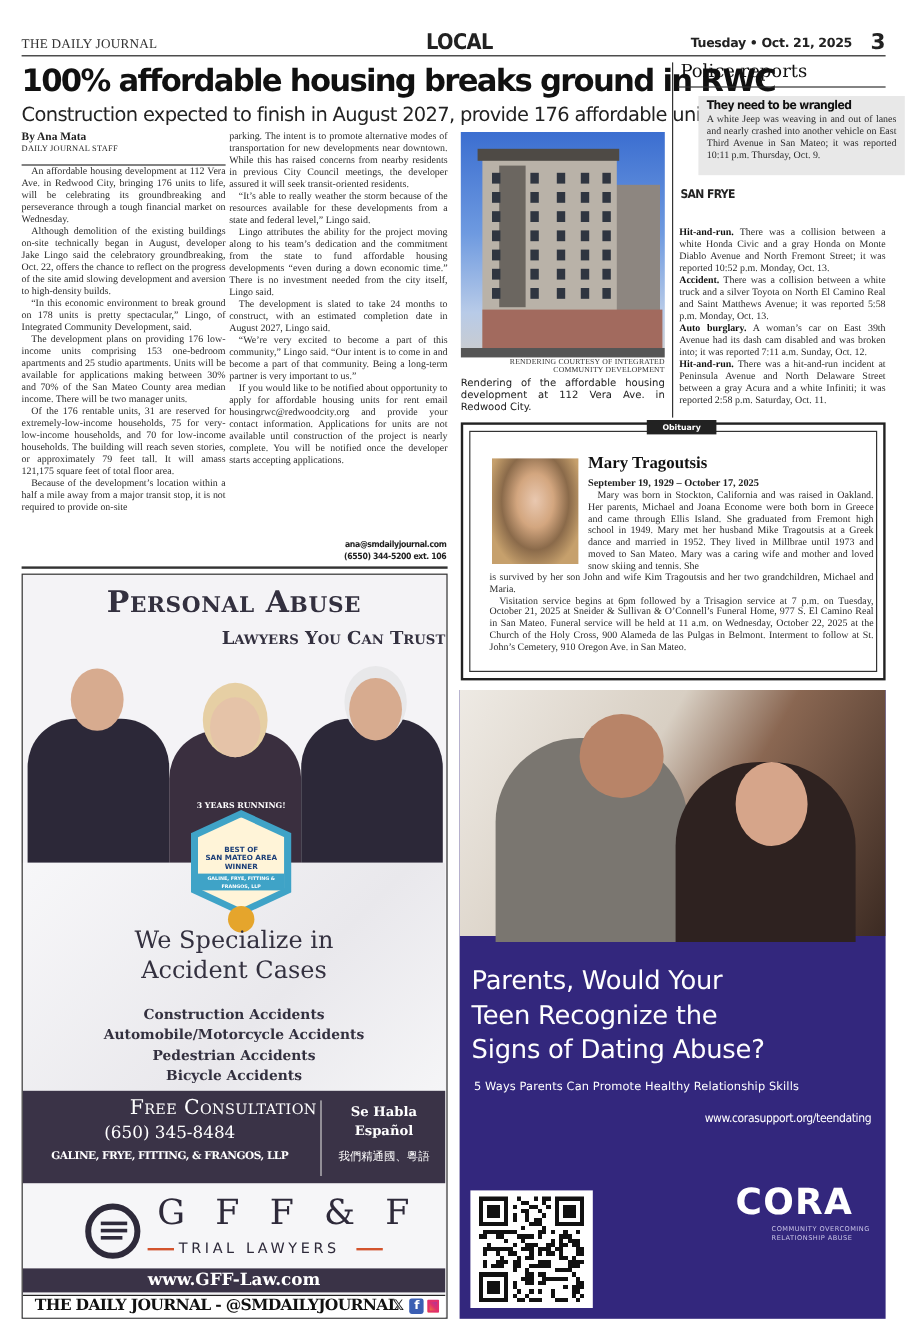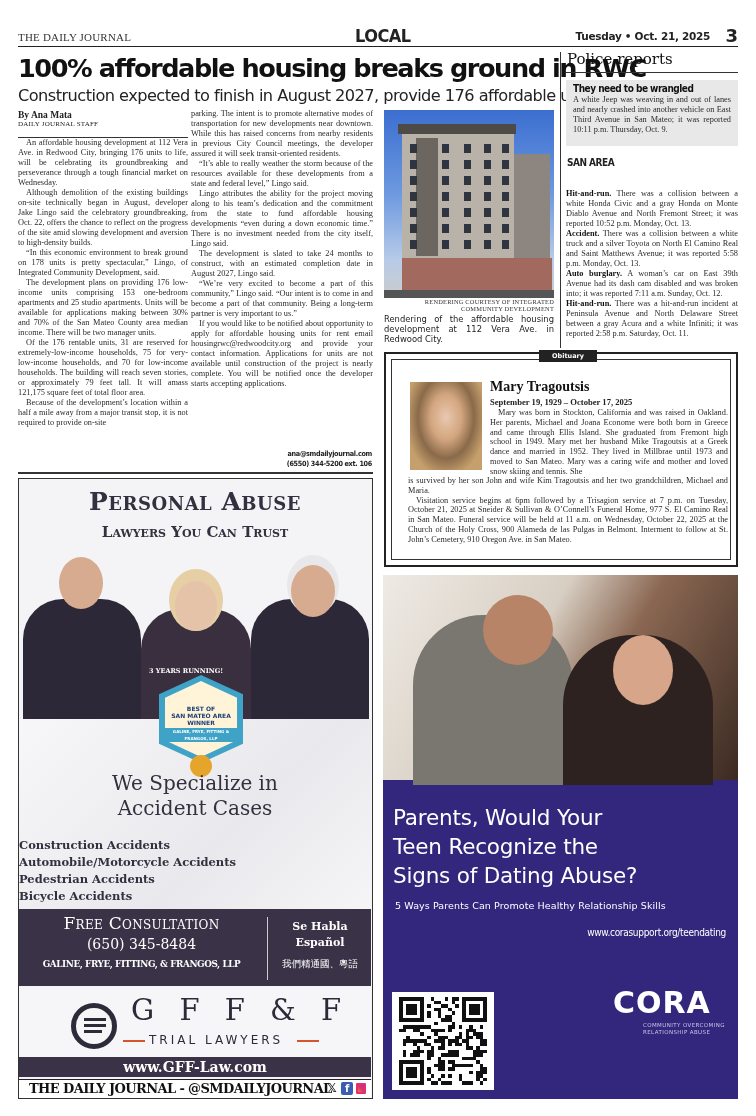--- a/index.html
+++ b/index.html
@@ -27,47 +27,47 @@
 .bldgmid{left:32px;top:28px;width:22px;height:118px;background:#6b6660}
 .roof{left:14px;top:14px;width:118px;height:10px;background:#4e4a45}
 .base{left:18px;top:148px;width:150px;height:34px;background:#a26a5e}
 .win{background:#2f3540;width:7px;height:9px}
 .road{left:0;top:180px;width:170px;height:8px;background:#555}
 .credit{left:384px;top:298px;width:170px;font-size:6.4px;line-height:7px;text-align:right;letter-spacing:.2px;color:#333;text-transform:uppercase}
 .caption{left:384px;top:314px;width:170px;font-family:"DejaVu Sans",sans-serif;font-size:8.4px;line-height:10px;text-align:justify;color:#222}
 .vrule{left:560px;top:52px;width:1px;height:296px;background:#333}
 .police-h{left:567px;top:50px;font-family:"DejaVu Serif",serif;font-size:15px;color:#111}
 .police-rule{left:565px;top:72px;width:173px;height:1.2px;background:#333}
-.shade{left:566px;top:80px;width:172px;height:66px;background:#e8e8e8;padding:3px 7px}
+.shade{left:582px;top:80px;width:172px;height:66px;background:#e8e8e8;padding:3px 7px}
 .shade h3{font-family:"DejaVu Sans Condensed","DejaVu Sans",sans-serif;font-size:10px;letter-spacing:-.5px;margin-bottom:1px;color:#111}
 .pol{font-size:8.3px;line-height:10px;text-align:justify;color:#2a2a2a}
 .sm-h{left:567px;top:157px;font-family:"DejaVu Sans Condensed","DejaVu Sans",sans-serif;font-weight:bold;font-size:10px;letter-spacing:-.5px}
 .police-body{left:566px;top:189px;width:172px}
 .police-body b{color:#111}
 .obit-outer{left:384px;top:352px;width:354px;height:215px;border:2px solid #222}
 .obit-inner{left:5px;top:5px;width:340px;height:201px;border:1px solid #333}
 .obit-tag{left:147px;top:-10px;width:58px;height:12px;background:#222;color:#fff;font-family:"DejaVu Sans",sans-serif;font-size:6.5px;font-weight:bold;text-align:center;line-height:12px}
 .obit-photo{left:18px;top:22px;width:72px;height:88px;background:radial-gradient(ellipse at 50% 40%,#e9c8b0 0%,#d3a67f 30%,#8a6a4a 55%,#c6a06c 80%);}
 .obit-name{left:98px;top:19px;font-weight:bold;font-size:14px;color:#111}
 .obit-dates{left:98px;top:37px;font-weight:bold;font-size:8.6px}
 .obit-text{left:98px;top:48px;width:238px;font-size:8.3px;line-height:9.8px;text-align:justify;color:#2a2a2a}
 .obit-text2{left:16px;top:116px;width:320px;font-size:8.3px;line-height:9.8px;text-align:justify;color:#2a2a2a}
 .ad1{left:18px;top:478px;width:355px;height:621px;border:1.5px solid #333;background:#f4f3f6;overflow:hidden}
 .pi-h{left:0;top:8px;width:352px;text-align:center;font-family:"DejaVu Serif",serif;font-weight:bold;font-size:25px;color:#33303f;font-variant:small-caps;letter-spacing:.5px}
-.pi-s{left:0;top:44px;width:352px;text-align:center;font-family:"DejaVu Serif",serif;font-weight:bold;font-size:15px;color:#33303f;font-variant:small-caps}
+.pi-s{left:0;top:44px;width:352px;text-align:right;font-family:"DejaVu Serif",serif;font-weight:bold;font-size:15px;color:#33303f;font-variant:small-caps}
 .person{background:#2c2838;border-radius:40px 40px 0 0}
 .head{border-radius:50%;background:#d7ab8f}
 .badge{left:140px;top:196px;width:84px;height:88px;background:#3fa3c7;clip-path:polygon(50% 0,100% 22%,100% 78%,50% 100%,0 78%,0 22%)}
 .badge-in{left:146px;top:202px;width:72px;height:76px;background:#fff4d8;clip-path:polygon(50% 0,100% 22%,100% 78%,50% 100%,0 78%,0 22%)}
 .badge-txt{left:140px;top:226px;width:84px;text-align:center;font-family:"DejaVu Sans",sans-serif;font-weight:bold;font-size:6px;line-height:7px;color:#1d3f78}
-.badge-run{left:130px;top:188px;width:104px;font-family:"DejaVu Serif",serif;font-size:6.5px;color:#fff;font-weight:bold}
+.badge-run{left:130px;top:188px;width:104px;text-align:center;font-family:"DejaVu Serif",serif;font-size:6.5px;color:#fff;font-weight:bold}
 .spec{left:0;top:292px;width:352px;text-align:center;font-family:"DejaVu Serif",serif;font-weight:normal;font-size:20px;line-height:25px;color:#33303f}
-.acc{left:0;top:358px;width:352px;font-family:"DejaVu Serif",serif;font-weight:bold;font-size:11.5px;line-height:17px;color:#33303f}
+.acc{left:0;top:358px;width:352px;text-align:center;font-family:"DejaVu Serif",serif;font-weight:bold;font-size:11.5px;line-height:17px;color:#33303f}
 .fc{left:0;top:430px;width:352px;height:77px;background:#3a3347;color:#fff}
-.fc-h{left:0;top:4px;width:245px;text-align:center;font-family:"DejaVu Serif",serif;font-size:17px;font-variant:small-caps;letter-spacing:.3px}
+.fc-h{left:0;top:4px;width:245px;text-align:right;font-family:"DejaVu Serif",serif;font-size:17px;font-variant:small-caps;letter-spacing:.3px}
 .fc-p{left:0;top:27px;width:245px;text-align:center;font-family:"DejaVu Serif",serif;font-size:14px}
 .fc-f{left:0;top:50px;width:245px;text-align:center;font-family:"DejaVu Serif",serif;font-weight:bold;font-size:8.8px;letter-spacing:-.4px}
 .fc-div{left:248px;top:8px;width:1px;height:63px;background:#ccc}
 .fc-es{left:250px;top:10px;width:102px;text-align:center;font-family:"DejaVu Serif",serif;font-weight:bold;font-size:11px;line-height:16px}
 .fc-zh{left:250px;top:49px;width:102px;text-align:center;font-family:"DejaVu Sans",sans-serif;font-size:9.5px}
 .gff{left:0;top:508px;width:352px;height:70px;background:#f6f6f8}
 .gff-logo{left:52px;top:16px;width:46px;height:46px;border:5px solid #2e2a3a;border-radius:50%}
 .gff-logo i{position:absolute;background:#2e2a3a;height:3px}
 .gff-h{left:112px;top:6px;font-family:"DejaVu Serif",serif;font-size:29px;letter-spacing:8px;color:#2e2a3a}
 .gff-s{left:108px;top:46px;font-family:"DejaVu Sans",sans-serif;font-size:12px;letter-spacing:3px;color:#2e2a3a}
@@ -175,21 +175,21 @@
 <div class="abs credit">RENDERING COURTESY OF INTEGRATED COMMUNITY DEVELOPMENT</div>
 <div class="abs caption">Rendering of the affordable housing development at 112 Vera Ave. in Redwood City.</div>
 
 <div class="abs vrule"></div>
 <h2 class="abs police-h" style="font-weight:normal">Police reports</h2>
 <div class="abs police-rule"></div>
 <div class="abs shade">
   <h3>They need to be wrangled</h3>
   <div class="pol">A white Jeep was weaving in and out of lanes and nearly crashed into another vehicle on East Third Avenue in San Mateo; it was reported 10:11 p.m. Thursday, Oct. 9.</div>
 </div>
-<div class="abs sm-h">SAN AREA</div>
+<div class="abs sm-h">SAN FRYE</div>
 <div class="abs pol police-body">
   <div><b>Hit-and-run.</b> <span>There was a collision between a white Honda Civic and a gray Honda on Monte Diablo Avenue and North Fremont Street; it was reported 10:52 p.m. Monday, Oct. 13.</span></div>
   <div><b>Accident.</b> <span>There was a collision between a white truck and a silver Toyota on North El Camino Real and Saint Matthews Avenue; it was reported 5:58 p.m. Monday, Oct. 13.</span></div>
   <div><b>Auto burglary.</b> <span>A woman’s car on East 39th Avenue had its dash cam disabled and was broken into; it was reported 7:11 a.m. Sunday, Oct. 12.</span></div>
   <div><b>Hit-and-run.</b> <span>There was a hit-and-run incident at Peninsula Avenue and North Delaware Street between a gray Acura and a white Infiniti; it was reported 2:58 p.m. Saturday, Oct. 11.</span></div>
 </div>
 
 <div class="abs obit-outer">
   <div class="abs obit-inner">
     <div class="abs obit-tag">Obituary</div>

